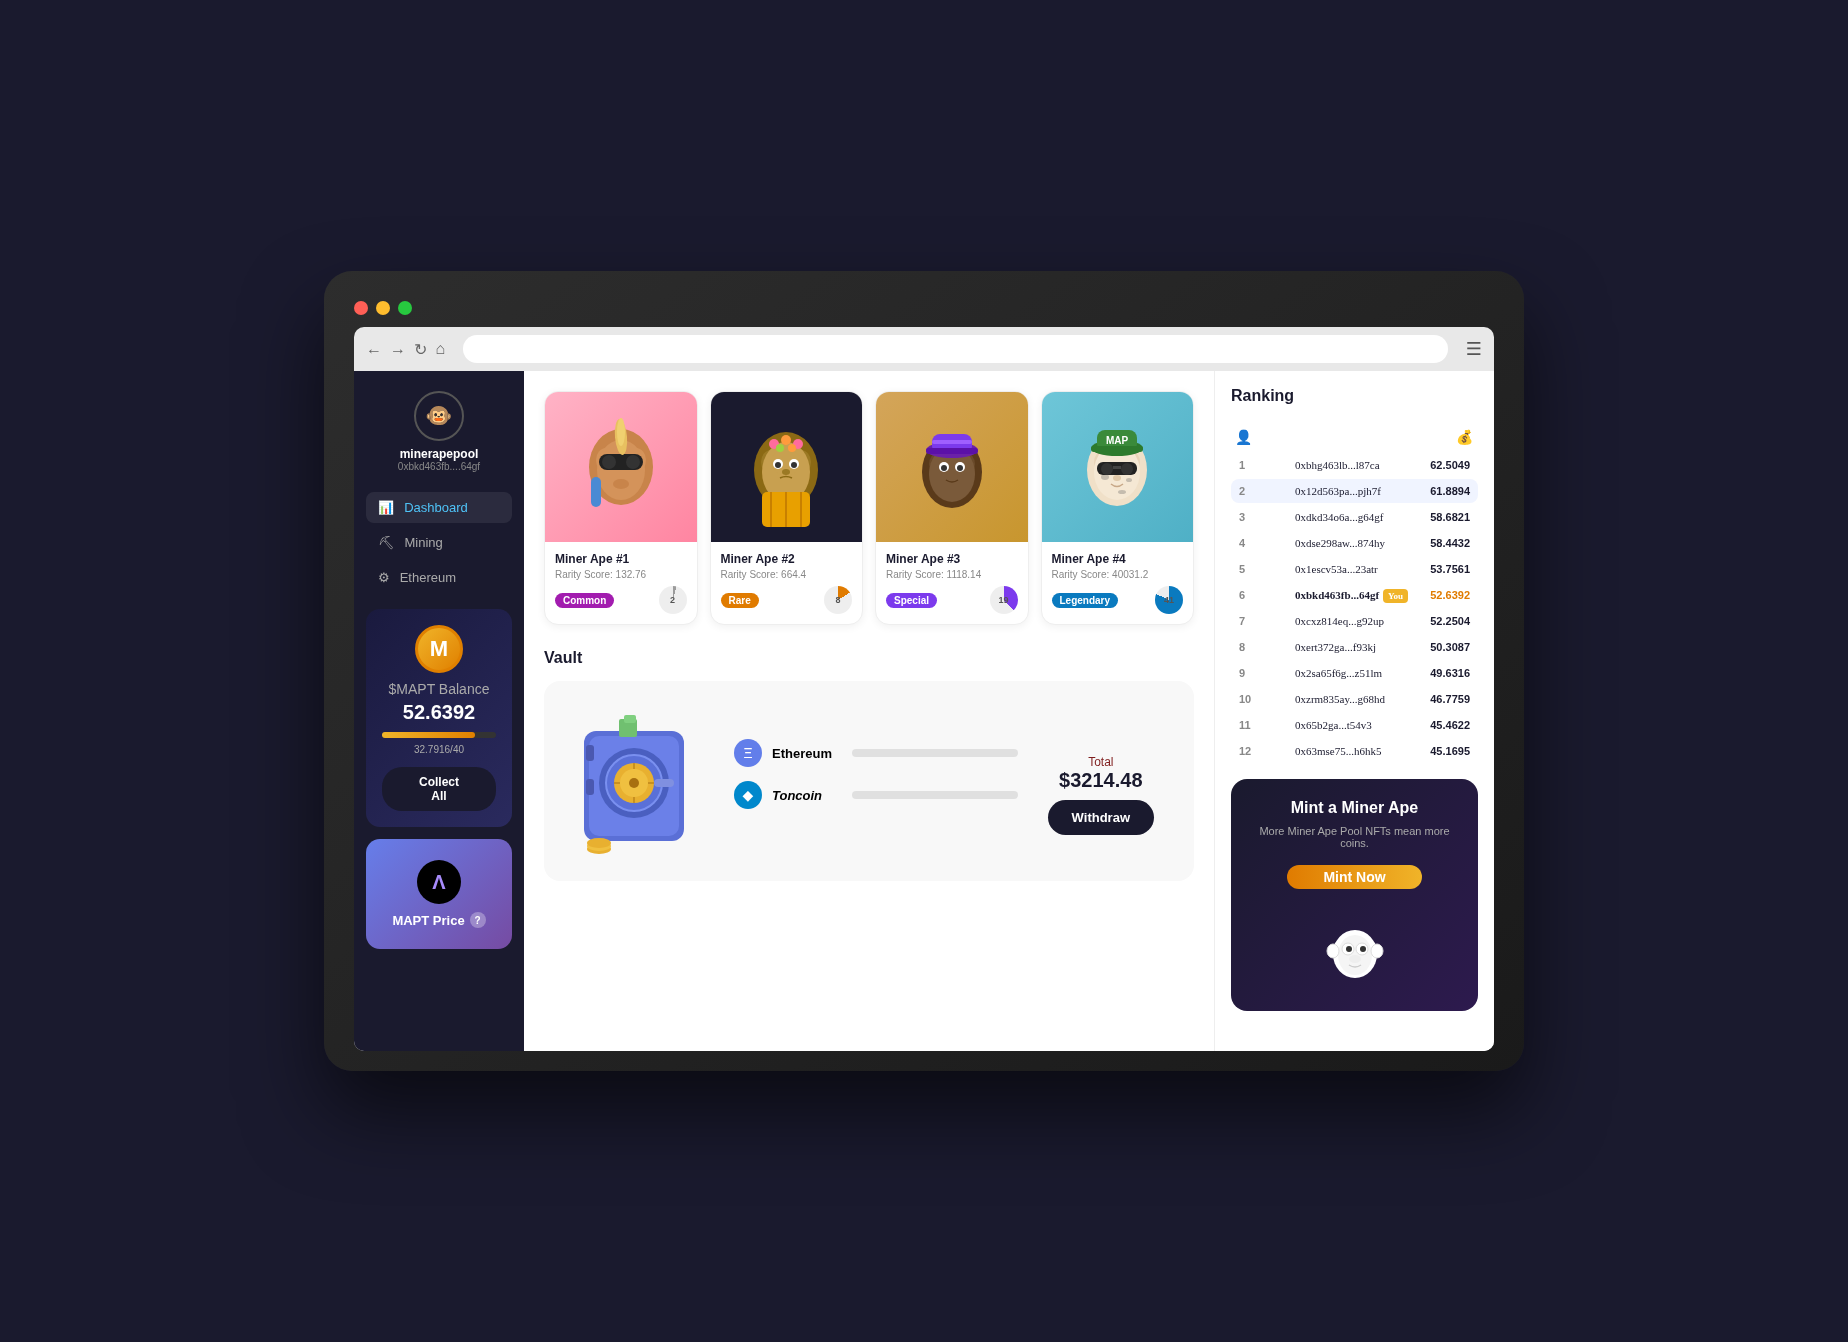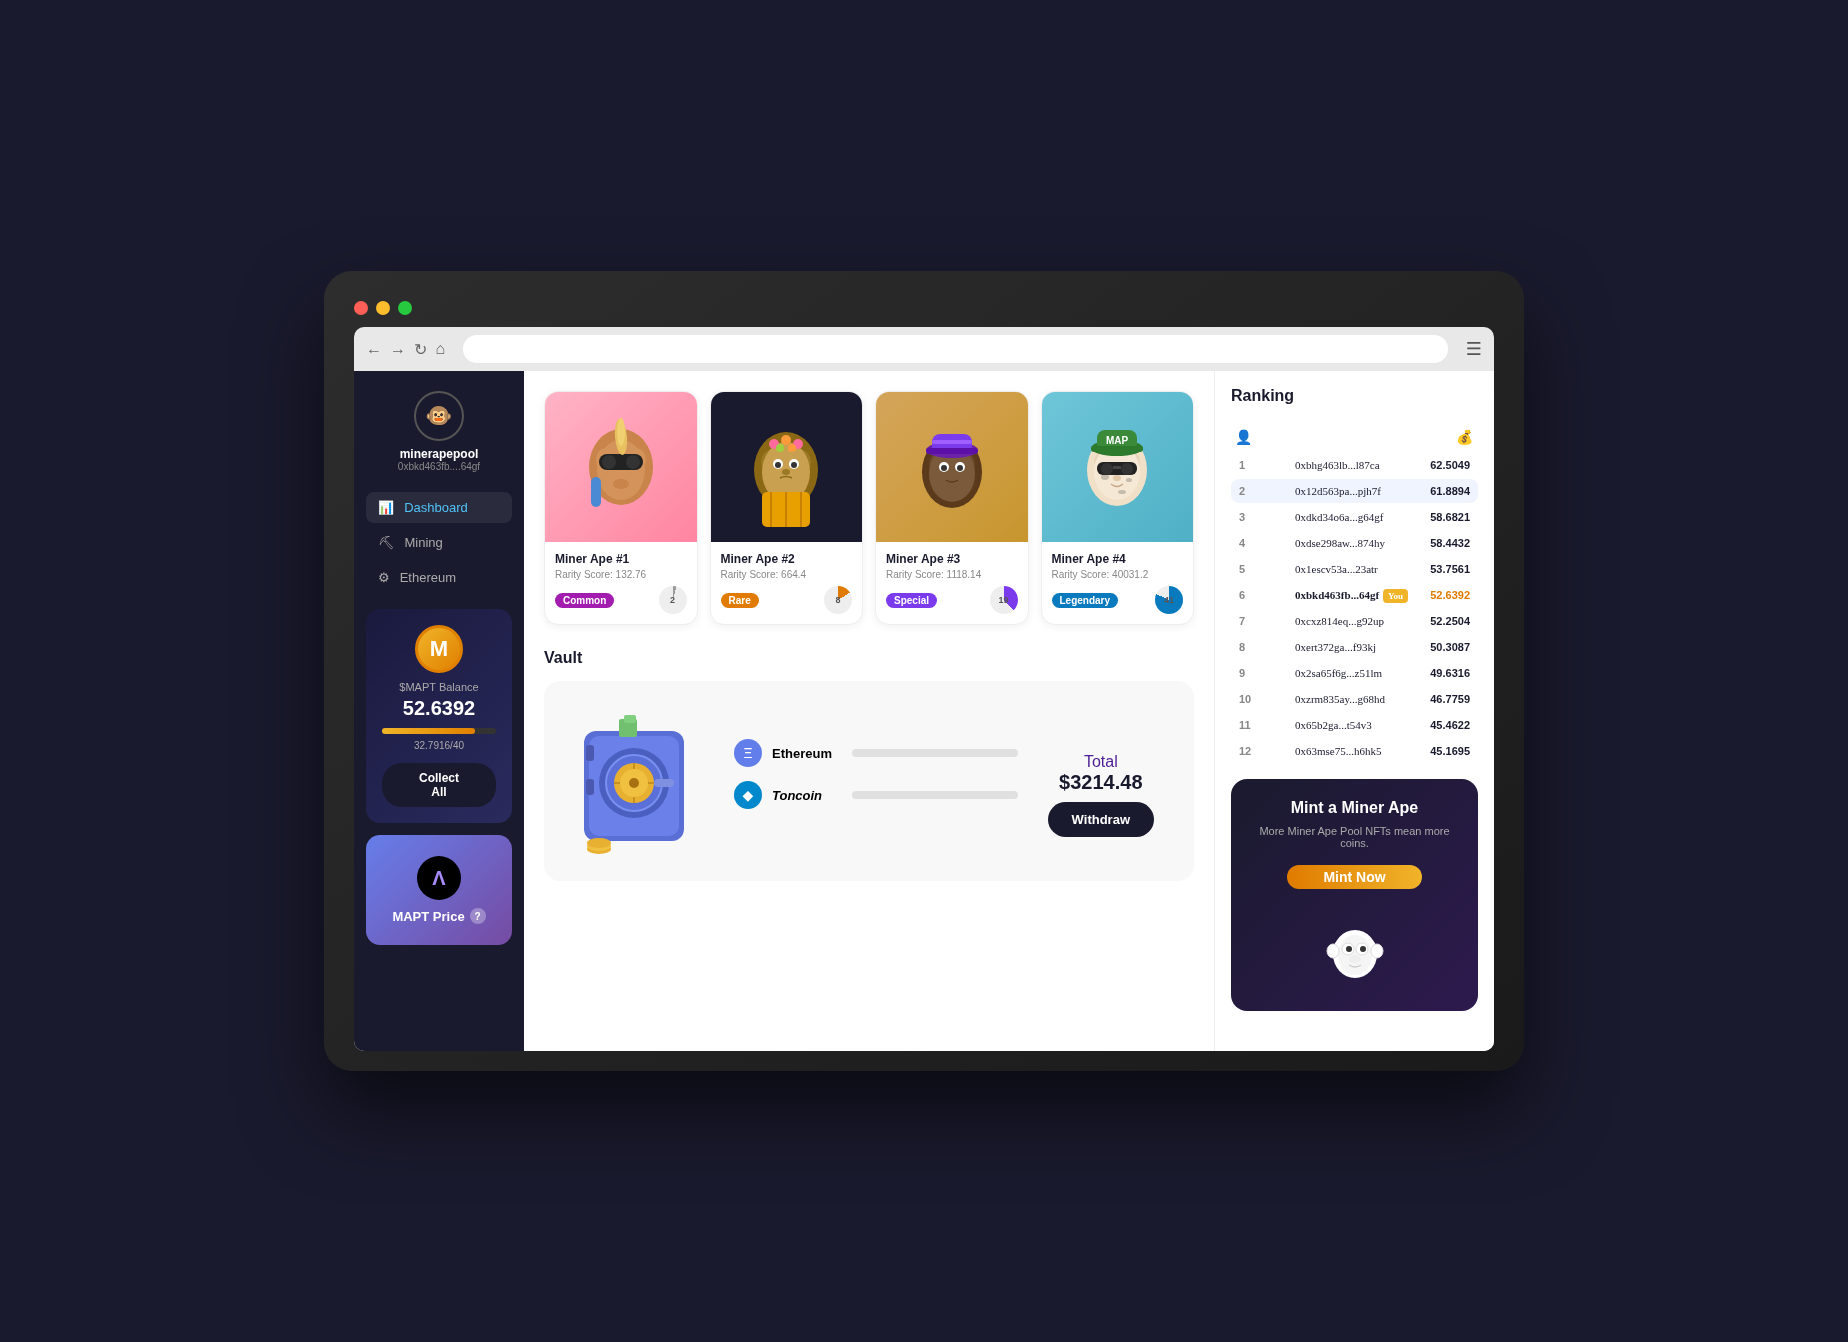--- a/index.html
+++ b/index.html
@@ -153,21 +153,21 @@
       align-items: center;
       justify-content: center;
       font-size: 22px;
       font-weight: 900;
       color: white;
       margin-bottom: 8px;
       border: 3px solid #e08000;
     }
     .balance-label {
       color: #aaa;
-      font-size: 11px;
+      font-size: 14px;
       margin-bottom: 4px;
     }
     .balance-value {
       color: white;
       font-size: 20px;
       font-weight: 700;
       margin-bottom: 8px;
     }
     .progress-bar-bg {
       width: 100%;
@@ -386,22 +386,22 @@
       background: #e0e0e0;
       border-radius: 4px;
     }
     .vault-total {
       display: flex;
       flex-direction: column;
       align-items: center;
       margin-right: 20px;
     }
     .vault-total-label {
-      font-size: 16px;
-      color: #4c1d95;
+      font-size: 12px;
+      color: #7f1d1d;
       margin-top: 28px;
     }
     .vault-total-value {
       font-size: 20px;
       font-weight: 700;
       color: #1a1a2e;
     }
     .withdraw-btn {
       background: #1a1a2e;
       color: white;

